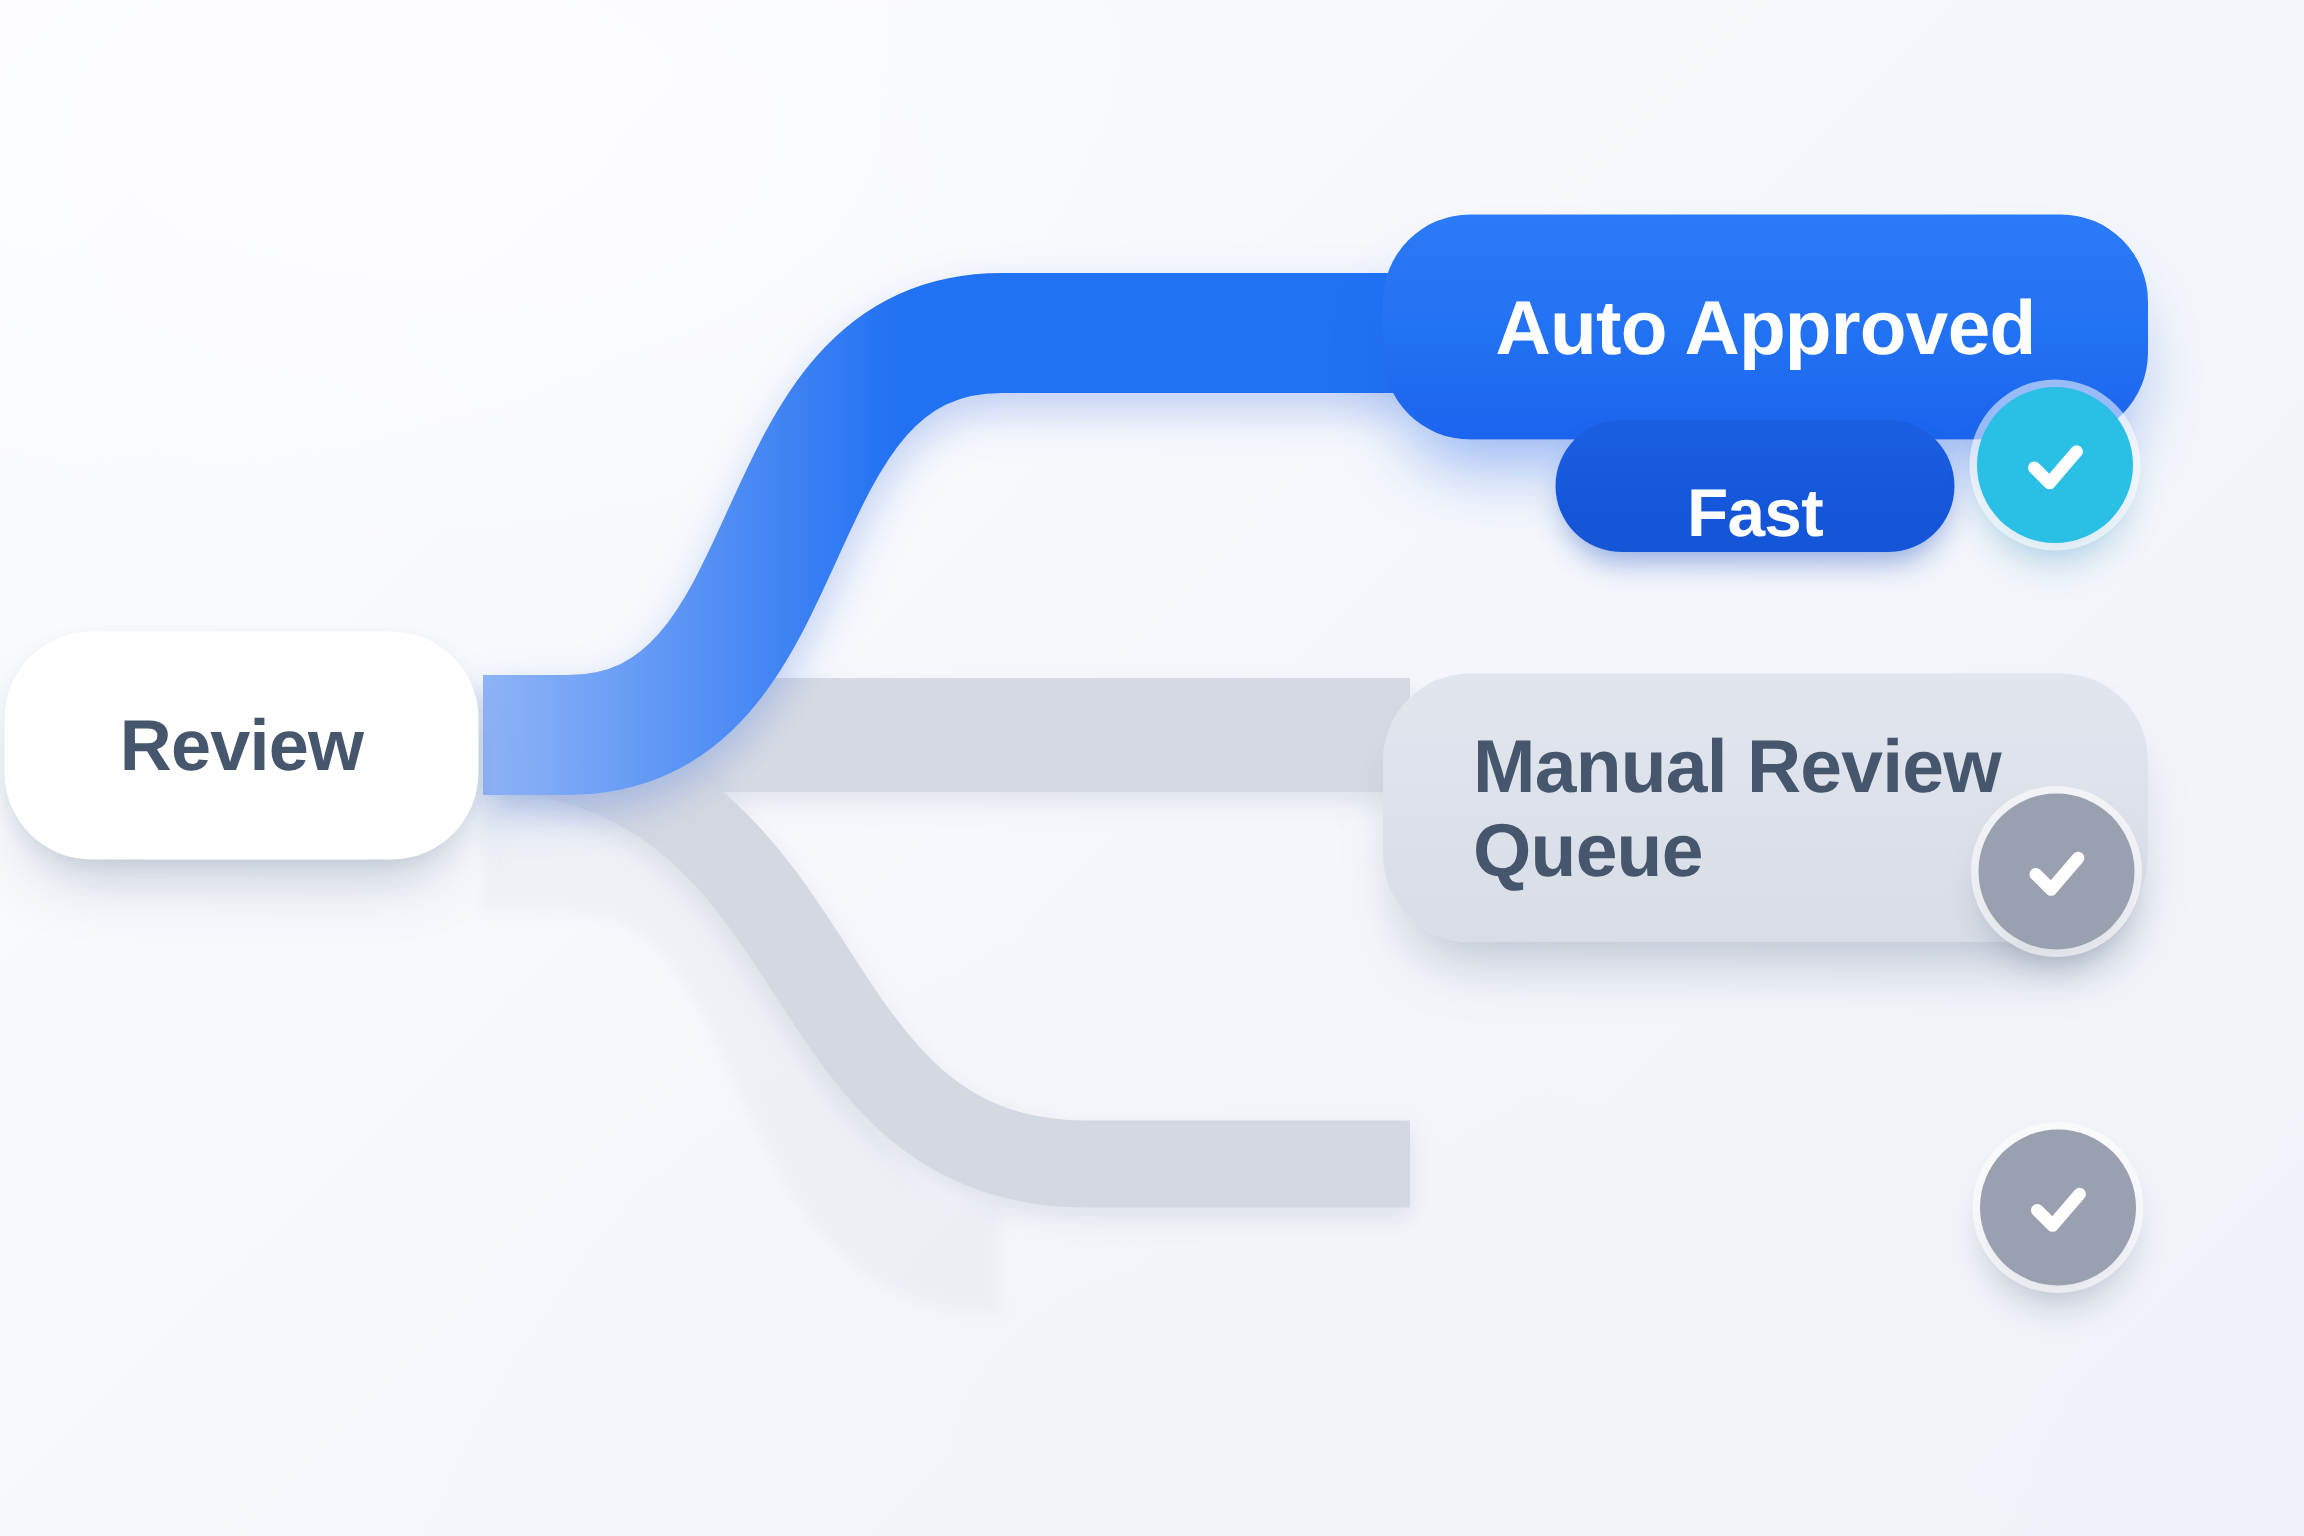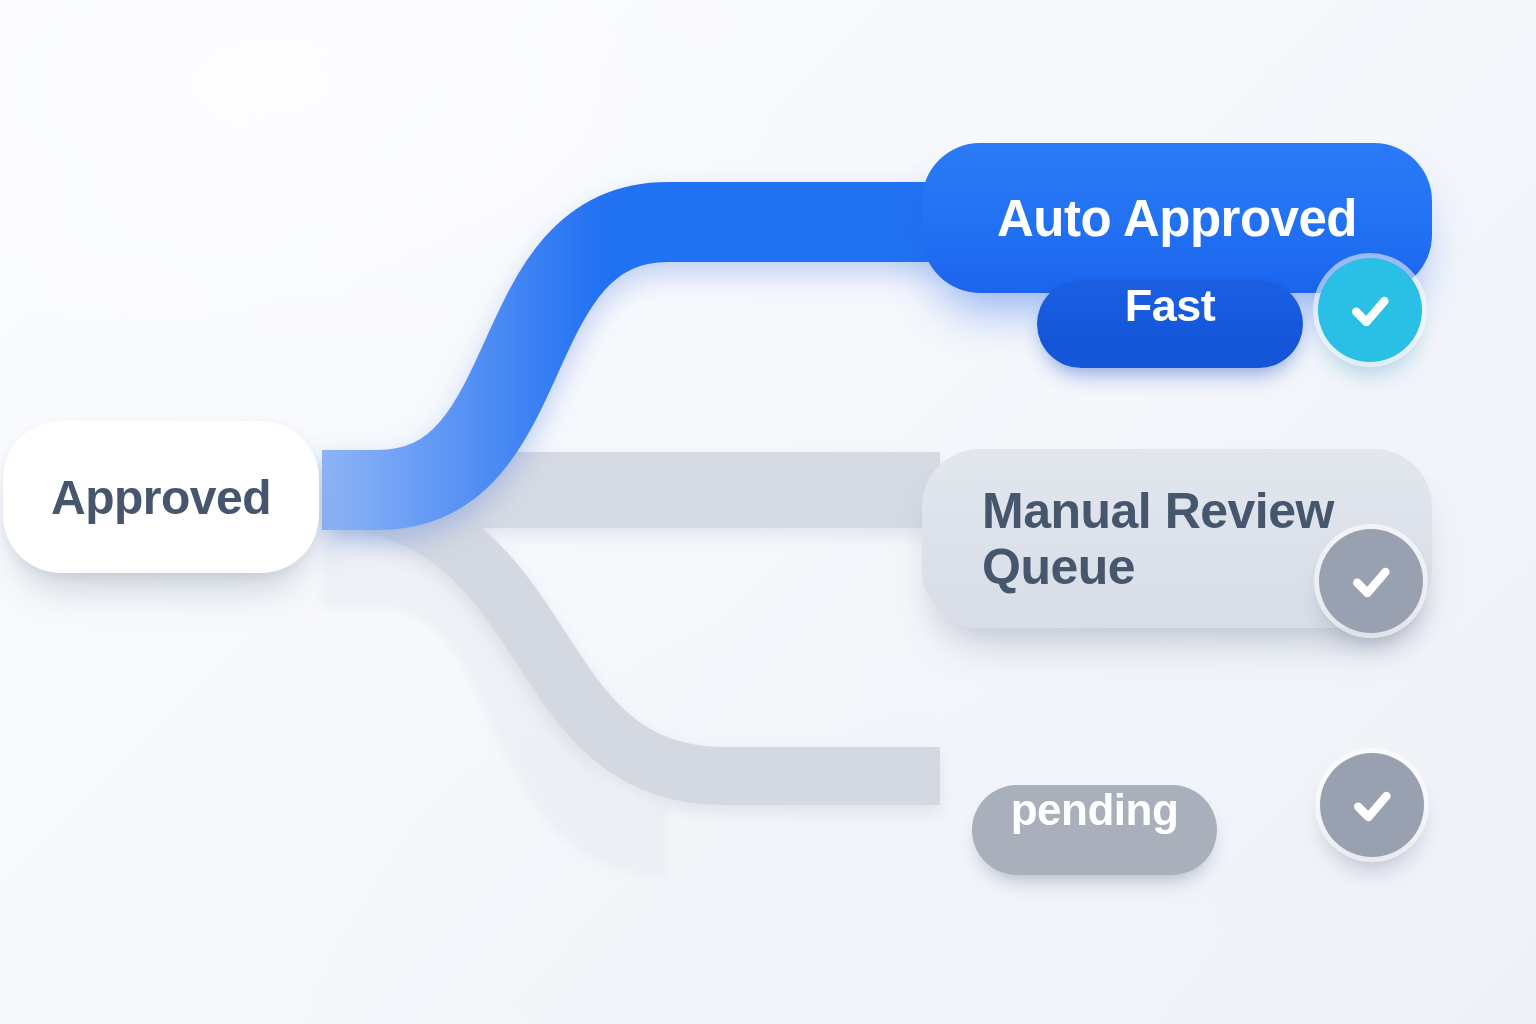--- a/index.html
+++ b/index.html
@@ -39,21 +39,21 @@
   }
   .node-gray{
     background:linear-gradient(180deg,#e2e6ed 0%,var(--node-gray) 60%,#d8dde6 100%);
     box-shadow:0 26px 40px -16px rgba(90,105,135,.38);
     font-size:50px;line-height:1.12;
   }
   .node-mrq{left:922px;top:413px;width:510px;height:179px;padding-left:60px;margin-top:36px;}
   .node-bh{left:922px;top:654px;width:510px;height:152px;padding-left:62px;}
 
   .pill{
-    position:absolute;display:flex;align-items:flex-start;justify-content:center;
+    position:absolute;display:flex;align-items:flex-end;justify-content:center;
     font-weight:700;color:var(--text-white);z-index:3;letter-spacing:-.5px;
     border-radius:46px;
   }
   .pill-fast{
     left:1037px;top:280px;width:266px;height:88px;font-size:45px;
     background:linear-gradient(180deg,#1a5fe2 0%,var(--deep-blue) 70%);
     box-shadow:0 12px 20px -6px rgba(18,70,190,.45);
   }
   .pill-pending{
     left:972px;top:785px;width:245px;height:90px;font-size:44px;
@@ -93,21 +93,21 @@
     <path class="ghost-path" d="M 322 574 L 378 574 C 545 574 498 842 668 842" stroke="#e2e6ed" stroke-width="70"></path>
 
     <path class="gray-straight" d="M 322 490 L 940 490" stroke-width="76"></path>
 
     <path class="gray-curve" d="M 335 498 C 565 520 520 776 725 776 L 940 776" stroke-width="58"></path>
 
     <path class="blue-ribbon" d="M 322 490 L 378 490 C 545 490 498 222 668 222 L 940 222" stroke="url(#blueGrad)" stroke-width="80"></path>
   </svg>
 
   <div class="node node-request">
-    <span>Approved</span>
+    <span>Review</span>
   </div>
 
   <div class="node node-blue">
     <span>Auto Approved</span>
   </div>
   <div class="pill pill-fast">
     <span>Fast</span>
   </div>
   <div class="check-circle check-cyan">
     <svg viewBox="0 0 100 100">
@@ -117,22 +117,19 @@
 
   <div class="node node-gray node-mrq">
     <span style="max-width:370px;display:block;">Manual Review Queue</span>
   </div>
   <div class="check-circle check-gray mrq">
     <svg viewBox="0 0 100 100">
       <path d="M27 53 L44 70 L74 35" stroke="#ffffff" stroke-width="14" stroke-linecap="round" stroke-linejoin="round" fill="none"></path>
     </svg>
   </div>
 
-  <div class="pill pill-pending">
-    <span>pending</span>
-  </div>
   <div class="check-circle check-gray bh">
     <svg viewBox="0 0 100 100">
       <path d="M27 53 L44 70 L74 35" stroke="#ffffff" stroke-width="14" stroke-linecap="round" stroke-linejoin="round" fill="none"></path>
     </svg>
   </div>
 
 </div>
 
 </body></html>

